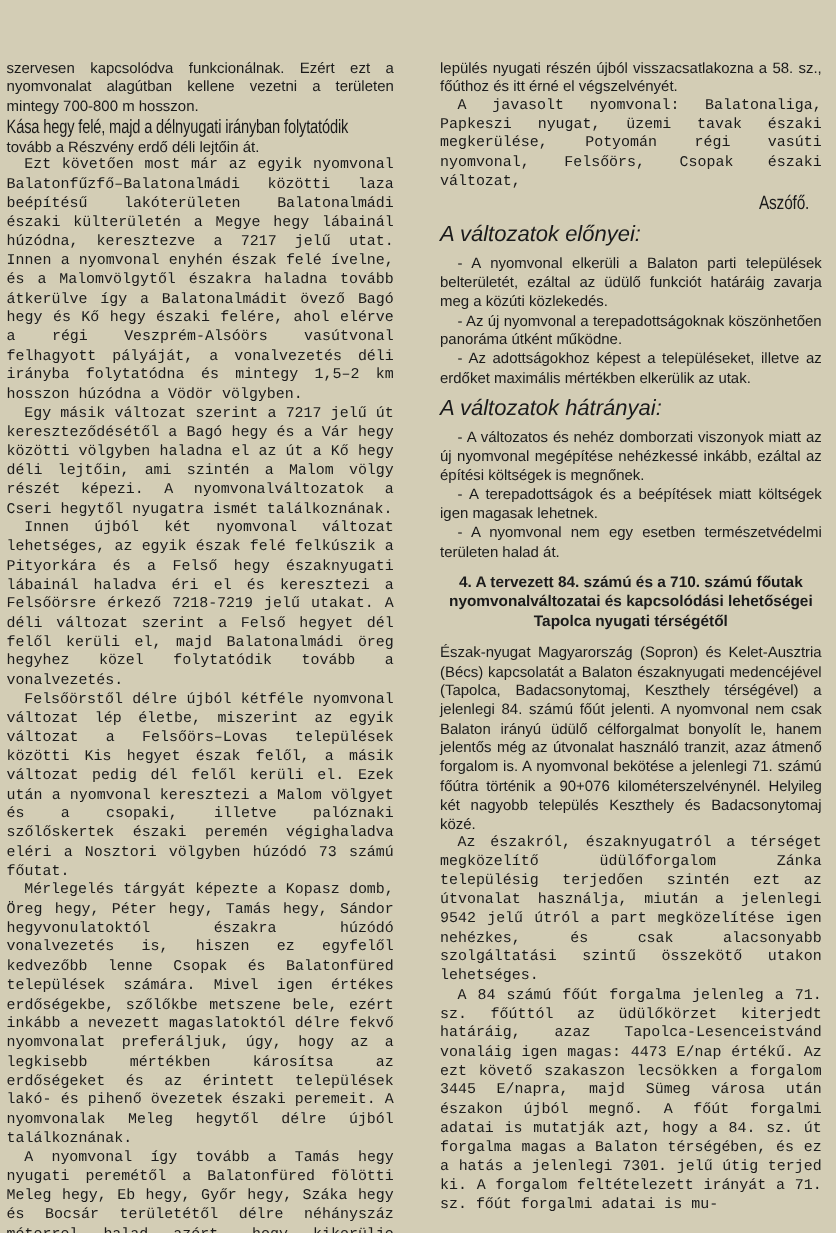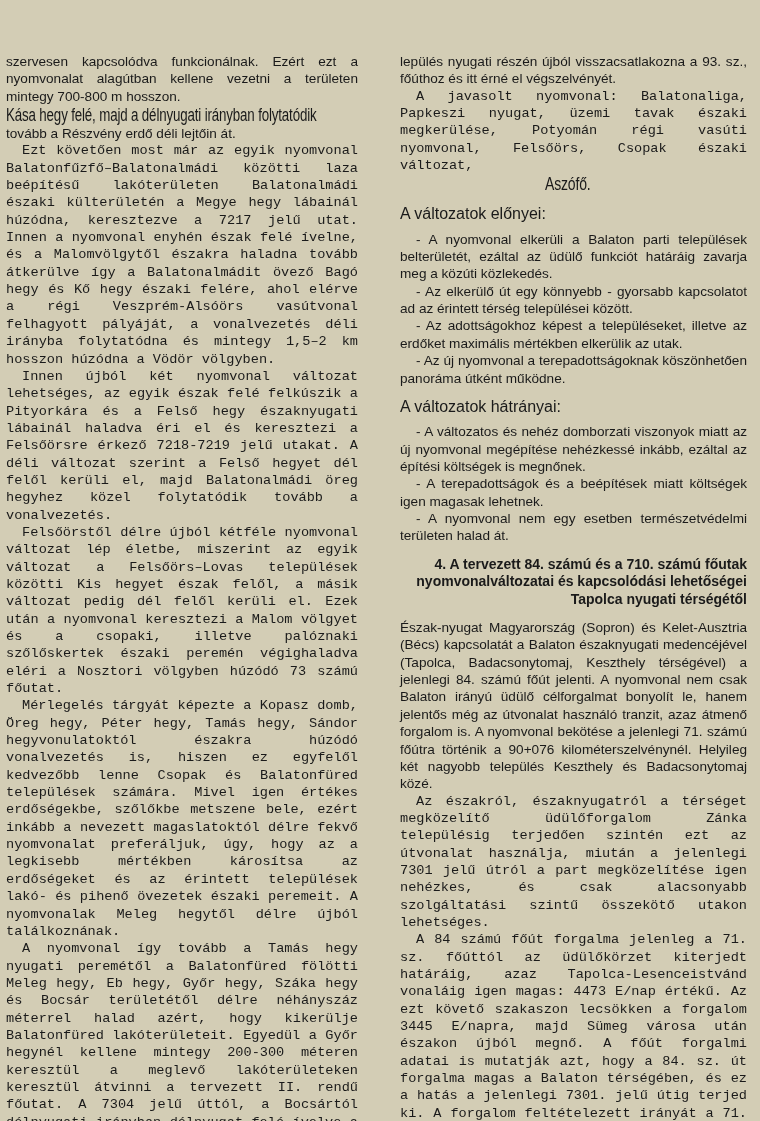--- a/index.html
+++ b/index.html
@@ -19,57 +19,57 @@
   .col-left { left: 6px; width: 352px; }
   .col-right { left: 400px; width: 347px; }
   p { margin: 0; }
   p.indent { text-indent: 16px; font-family: Liberation Mono, monospace; }
   p.noindent { text-indent: 0; }
   .condensed {
     font-family: "Liberation Sans Narrow", "Liberation Sans", sans-serif;
     font-size: 17.5px; display: inline-block; transform: scaleX(0.78); transform-origin: left center;
     white-space: nowrap; letter-spacing: -0.2px; font-weight: normal;
   }
-  .condensed-line { height: 20px; line-height: 20px; overflow: visible; text-align: center; text-decoration: underline; }
-  .subhead { font-size: 16px; margin-top: 11px; margin-bottom: 8px; text-indent: 0; }
+  .condensed-line { height: 20px; line-height: 20px; overflow: visible; text-align: right; text-decoration: underline; }
+  .subhead { font-style: italic; font-size: 20px; margin-top: 11px; margin-bottom: 8px; text-indent: 0; }
   .bullet { text-indent: 16px; }
-  .section-title { font-weight: bold; font-size: 14px; line-height: 17.5px; margin-top: 11px; margin-bottom: 11px; text-align: right; }
+  .section-title { font-weight: bold; font-size: 14px; line-height: 17.5px; margin-top: 11px; margin-bottom: 11px; text-align: center; }
 </style>
 </head>
 <body>
 
 <div class="col col-left">
   <p class="noindent" style="margin-top:4px">szervesen kapcsolódva funkcionálnak. Ezért ezt a nyomvonalat alagútban kellene vezetni a területen mintegy 700-800 m hosszon.</p>
   <div class="condensed-line">
     <span class="condensed" style="transform: scaleX(0.762);">Kása hegy felé, majd a délnyugati irányban folytatódik</span>
   </div>
   <p class="noindent">tovább a Részvény erdő déli lejtőin át.</p>
   <p class="indent">Ezt követően most már az egyik nyomvonal Balatonfűzfő–Balatonalmádi közötti laza beépítésű lakóterületen Balatonalmádi északi külterületén a Megye hegy lábainál húzódna, keresztezve a 7217 jelű utat. Innen a nyomvonal enyhén észak felé ívelne, és a Malomvölgytől északra haladna tovább átkerülve így a Balatonalmádit övező Bagó hegy és Kő hegy északi felére, ahol elérve a régi Veszprém-Alsóörs vasútvonal felhagyott pályáját, a vonalvezetés déli irányba folytatódna és mintegy 1,5–2 km hosszon húzódna a Vödör völgyben.</p>
+  <p class="indent">Egy másik változat szerint a 7217 jelű út kereszteződésétől a Bagó hegy és a Vár hegy közötti völgyben haladna el az út a Kő hegy déli lejtőin, ami szintén a Malom völgy részét képezi. A nyomvonalváltozatok a Cseri hegytől nyugatra ismét találkoznának.</p>
   <p class="indent">Innen újból két nyomvonal változat lehetséges, az egyik észak felé felkúszik a Pityorkára és a Felső hegy északnyugati lábainál haladva éri el és keresztezi a Felsőörsre érkező 7218-7219 jelű utakat. A déli változat szerint a Felső hegyet dél felől kerüli el, majd Balatonalmádi öreg hegyhez közel folytatódik tovább a vonalvezetés.</p>
   <p class="indent">Felsőörstől délre újból kétféle nyomvonal változat lép életbe, miszerint az egyik változat a Felsőörs–Lovas települések közötti Kis hegyet észak felől, a másik változat pedig dél felől kerüli el. Ezek után a nyomvonal keresztezi a Malom völgyet és a csopaki, illetve palóznaki szőlőskertek északi peremén végighaladva eléri a Nosztori völgyben húzódó 73 számú főutat.</p>
   <p class="indent">Mérlegelés tárgyát képezte a Kopasz domb, Öreg hegy, Péter hegy, Tamás hegy, Sándor hegyvonulatoktól északra húzódó vonalvezetés is, hiszen ez egyfelől kedvezőbb lenne Csopak és Balatonfüred települések számára. Mivel igen értékes erdőségekbe, szőlőkbe metszene bele, ezért inkább a nevezett magaslatoktól délre fekvő nyomvonalat preferáljuk, úgy, hogy az a legkisebb mértékben károsítsa az erdőségeket és az érintett települések lakó- és pihenő övezetek északi peremeit.  A nyomvonalak Meleg hegytől délre újból találkoznának.</p>
   <p class="indent">A nyomvonal így tovább a Tamás hegy nyugati peremétől a Balatonfüred fölötti Meleg hegy, Eb hegy, Győr hegy, Száka hegy és Bocsár területétől délre néhányszáz méterrel halad azért, hogy kikerülje Balatonfüred lakóterületeit. Egyedül a Győr hegynél kellene mintegy 200-300 méteren keresztül a meglevő lakóterületeken keresztül átvinni a tervezett II. rendű főutat. A 7304 jelű úttól, a Bocsártól délnyugati irányban délnyugat felé ívelve a nyomvonal eléri a 7303. jelű utat és egészen Aszófő településig együtt  haladna a meglevő 71. számú főúttal. Aszófőt északról elkerülve a te-</p>
 </div>
 
 <div class="col col-right">
-  <p class="noindent" style="margin-top:4px">lepülés nyugati részén újból visszacsatlakozna a 93. sz., főúthoz és itt érné el végszelvényét.</p>
+  <p class="noindent" style="margin-top:4px">lepülés nyugati részén újból visszacsatlakozna a 58. sz., főúthoz és itt érné el végszelvényét.</p>
   <p class="indent">A javasolt nyomvonal: Balatonaliga, Papkeszi nyugat, üzemi tavak északi megkerülése, Potyomán régi vasúti nyomvonal, Felsőörs, Csopak északi változat,</p>
   <div class="condensed-line">
     <span class="condensed" style="transform: scaleX(0.8);">Aszófő.</span>
   </div>
 
   <p class="subhead">A változatok előnyei:</p>
   <p class="bullet">- A nyomvonal elkerüli a Balaton parti települések belterületét, ezáltal az üdülő funkciót határáig zavarja meg a közúti közlekedés.</p>
-  <p class="bullet">- Az elkerülő út egy könnyebb - gyorsabb kapcsolatot ad az érintett térség települései között.</p>
+  <p class="bullet">- Az új nyomvonal a terepadottságoknak köszönhetően panoráma útként működne.</p>
   <p class="bullet">- Az adottságokhoz képest a településeket, illetve az erdőket maximális mértékben elkerülik az utak.</p>
-  <p class="bullet">- Az új nyomvonal a terepadottságoknak köszönhetően panoráma útként működne.</p>
 
   <p class="subhead">A változatok hátrányai:</p>
   <p class="bullet">- A változatos és nehéz domborzati viszonyok miatt az új nyomvonal megépítése nehézkessé inkább, ezáltal az építési költségek is megnőnek.</p>
   <p class="bullet">- A terepadottságok és a beépítések miatt költségek igen magasak lehetnek.</p>
   <p class="bullet">- A nyomvonal nem egy esetben természetvédelmi területen halad át.</p>
 
   <p class="section-title">4. A tervezett 84. számú és a 710. számú főutak nyomvonalváltozatai és kapcsolódási lehetőségei Tapolca nyugati térségétől</p>
 
   <p class="noindent">Észak-nyugat Magyarország (Sopron) és Kelet-Ausztria (Bécs) kapcsolatát a Balaton északnyugati medencéjével (Tapolca, Badacsonytomaj, Keszthely térségével) a jelenlegi 84. számú főút jelenti. A nyomvonal nem csak Balaton irányú üdülő célforgalmat bonyolít le, hanem jelentős még az útvonalat használó tranzit, azaz átmenő forgalom is. A nyomvonal bekötése a jelenlegi 71. számú főútra történik a 90+076 kilométerszelvénynél. Helyileg két nagyobb település Keszthely és Badacsonytomaj közé.</p>
-  <p class="indent">Az északról, északnyugatról a térséget megközelítő üdülőforgalom Zánka településig terjedően szintén ezt az útvonalat használja, miután a jelenlegi 7301 jelű útról a part megközelítése igen nehézkes, és csak alacsonyabb szolgáltatási szintű összekötő utakon lehetséges.</p>
+  <p class="indent">Az északról, északnyugatról a térséget megközelítő üdülőforgalom Zánka településig terjedően szintén ezt az útvonalat használja, miután a jelenlegi 9542 jelű útról a part megközelítése igen nehézkes, és csak alacsonyabb szolgáltatási szintű összekötő utakon lehetséges.</p>
   <p class="indent">A 84 számú főút forgalma jelenleg a 71. sz. főúttól az üdülőkörzet kiterjedt határáig, azaz Tapolca-Lesenceistvánd vonaláig igen magas: 4473 E/nap értékű. Az ezt követő szakaszon lecsökken a forgalom 3445 E/napra, majd Sümeg városa után északon újból megnő. A főút forgalmi adatai is mutatják azt, hogy a 84. sz. út forgalma magas a Balaton térségében, és ez a hatás a jelenlegi 7301. jelű útig terjed ki. A forgalom feltételezett irányát a 71. sz. főút forgalmi adatai is mu-</p>
 </div>
 
 </body></html>

